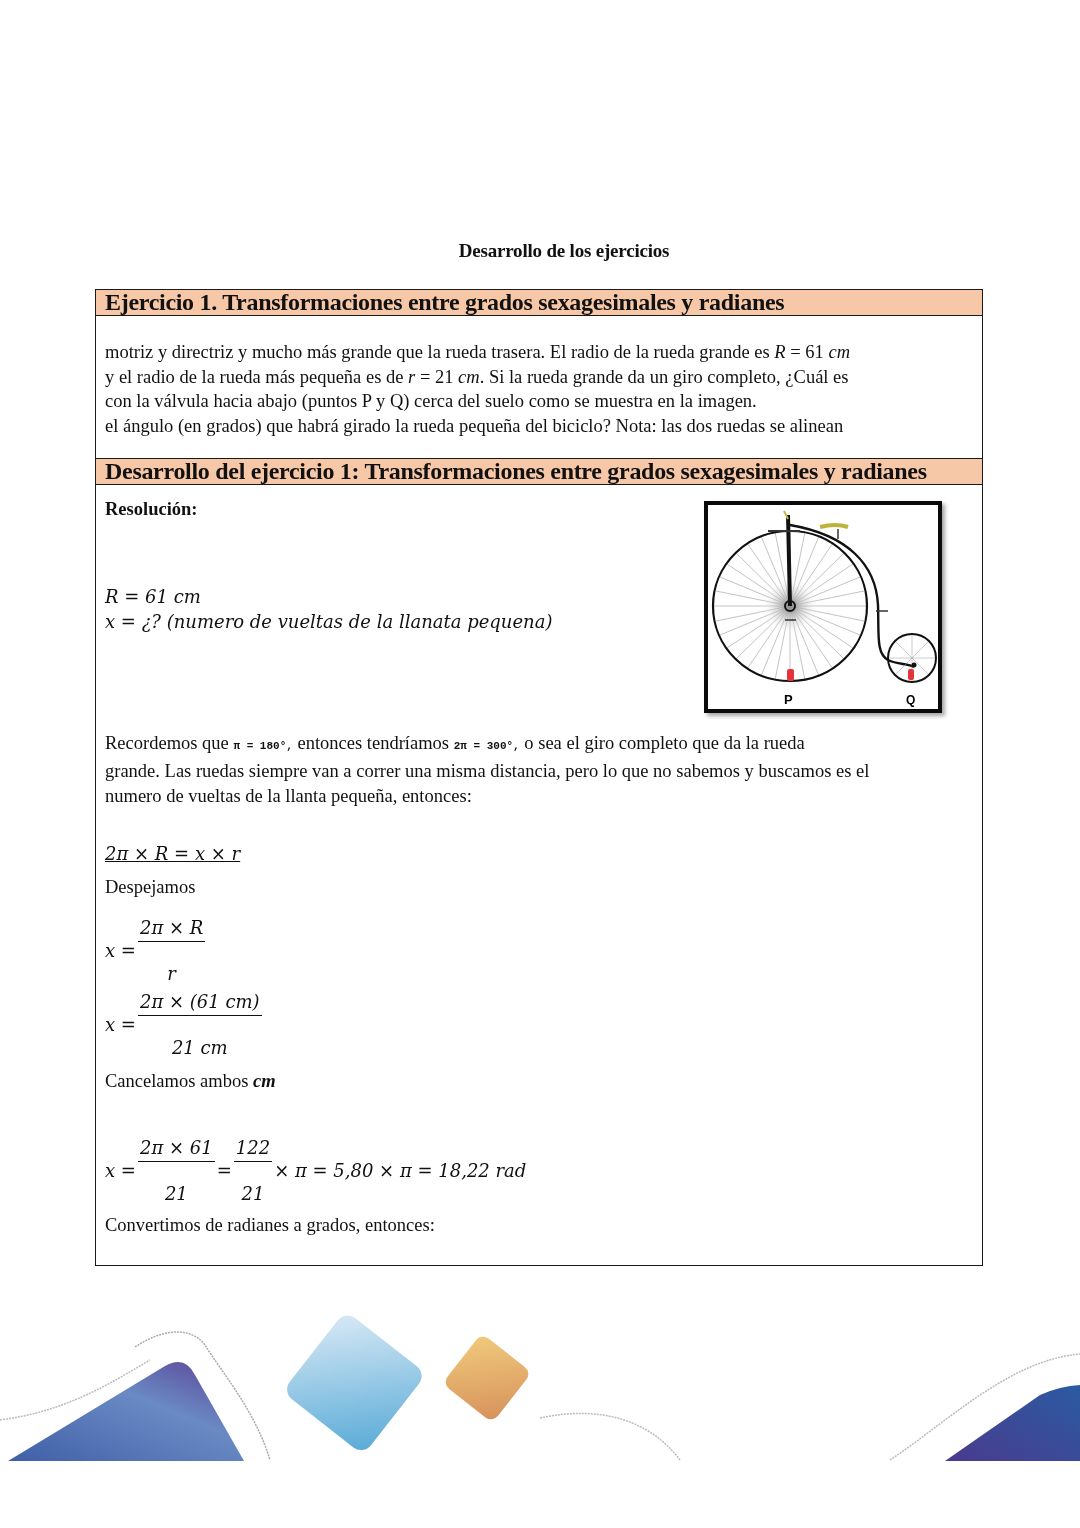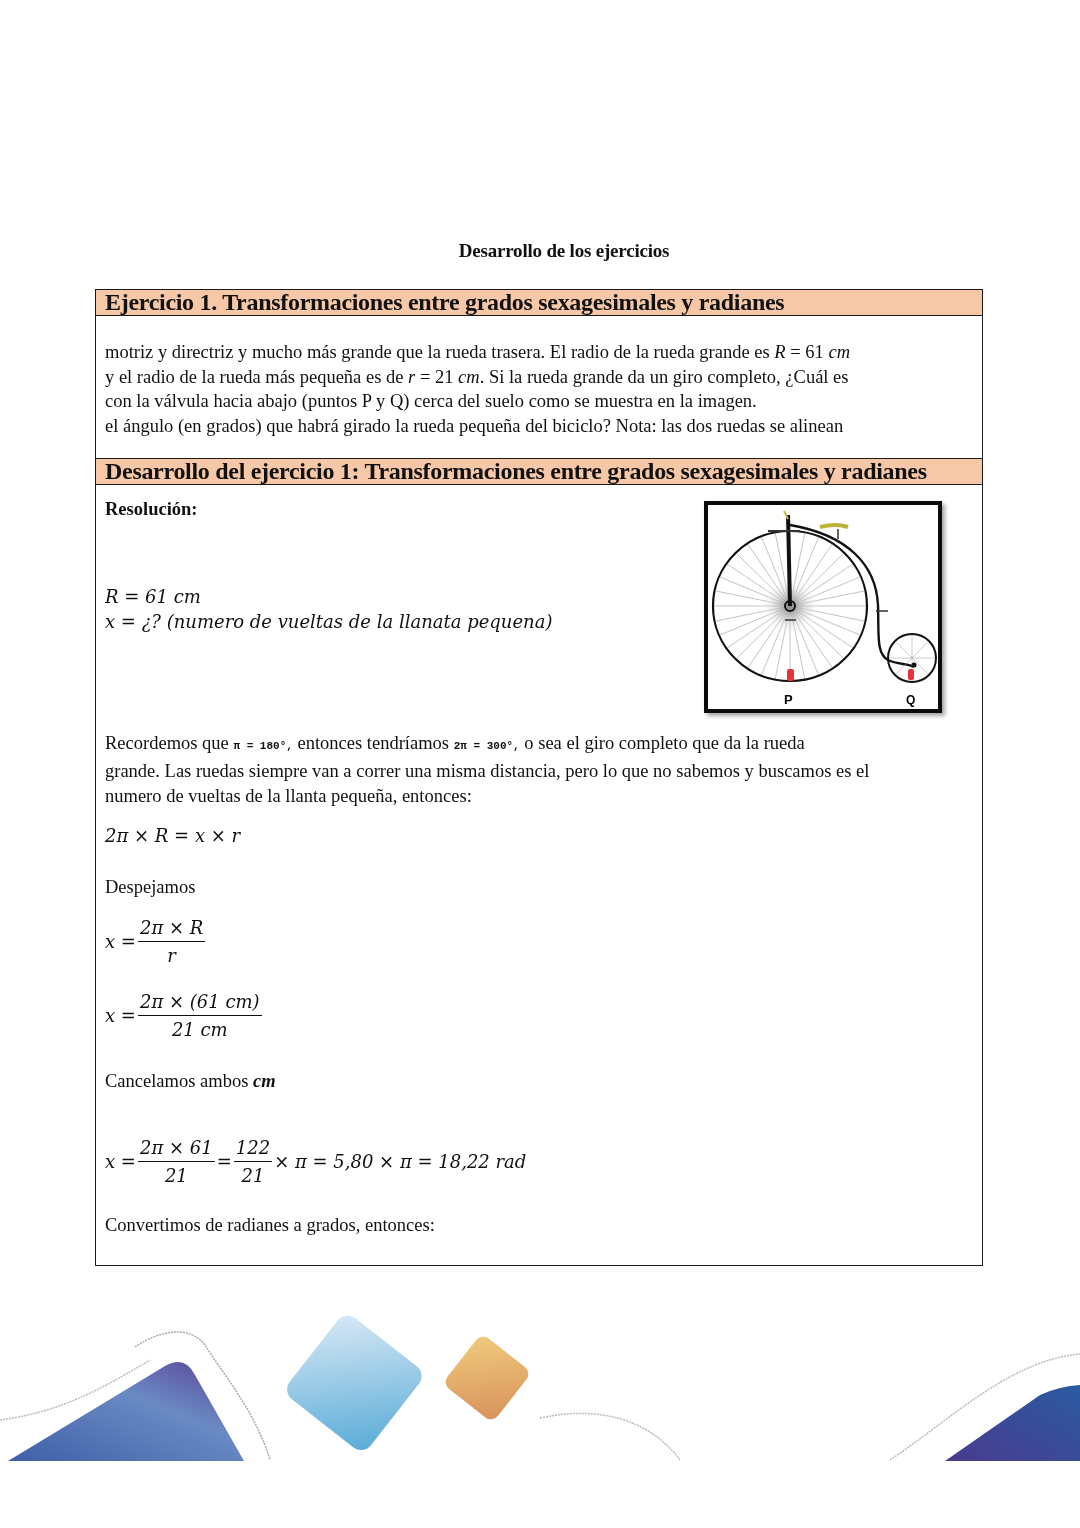--- a/index.html
+++ b/index.html
@@ -20,21 +20,21 @@
     font-weight: bold; font-size: 24px; line-height: 25px; padding-left: 9px;
     letter-spacing: -0.3px; white-space: nowrap;
   }
   .band.second { border-top: 1.5px solid #1a1a1a; }
   .cell-1 { padding: 24px 10px 20px 9px; font-size: 18.5px; line-height: 24.6px; }
   .cell-2 { position: relative; height: 780px; font-size: 18.5px; }
   .abs { position: absolute; white-space: nowrap; }
   .math { font-family: "DejaVu Serif", "Liberation Serif", serif; font-style: italic; font-size: 18px; }
   .math-up { font-family: Liberation Mono, monospace; font-size: 11px; }
   .bold { font-weight: bold; }
-  .frac { display: inline-flex; flex-direction: column; align-items: center; vertical-align: middle; margin: 0 2px; }
+  .frac { display: inline-flex; flex-direction: column; align-items: center; vertical-align: middle; margin: 0 2px; gap: 18px; }
   .frac .num { padding: 0 2px 3px 2px; border-bottom: 1.5px solid #111; }
   .frac .den { padding-top: 3px; }
   .eq-row { display: flex; align-items: center; }
   .para { position: absolute; left: 9px; width: 872px; line-height: 24.6px; font-size: 18.5px; }
   .bike-frame {
     position: absolute; left: 608px; top: 16px; width: 238px; height: 212px;
     border: 4px solid #0a0a0a; box-sizing: border-box; background: #fff;
     box-shadow: 3px 3px 4px rgba(0,0,0,0.35);
   }
   .deco { position: absolute; left: 0; top: 1290px; width: 1080px; height: 190px; }
@@ -139,21 +139,21 @@
         <text x="198" y="199" font-family="Liberation Sans, sans-serif" font-weight="bold" font-size="12">Q</text>
       </svg>
     </div>
 
     <div class="para" style="top:246px;">
       <div><span>Recordemos que </span><span class="bold math-up">π = 180°,</span><span> entonces tendríamos </span><span class="bold math-up">2π = 300°,</span><span> o sea el giro completo que da la rueda</span></div>
       <div>grande. Las ruedas siempre van a correr una misma distancia, pero lo que no sabemos y buscamos es el</div>
       <div>numero de vueltas de la llanta pequeña, entonces:</div>
     </div>
 
-    <div class="abs math" style="left:9px; top:340px;">2π × R = x × r</div>
+    <div class="abs math" style="left:9px; top:358px;text-decoration:underline;">2π × R = x × r</div>
 
     <div class="abs" style="left:9px; top:392px;">Despejamos</div>
 
     <div class="abs eq-row math" style="left:9px; top:432px;">
       <span>x =</span>
       <span class="frac">
           <span class="num">2π × R</span>
           <span class="den">r</span>
         </span>
     </div>

